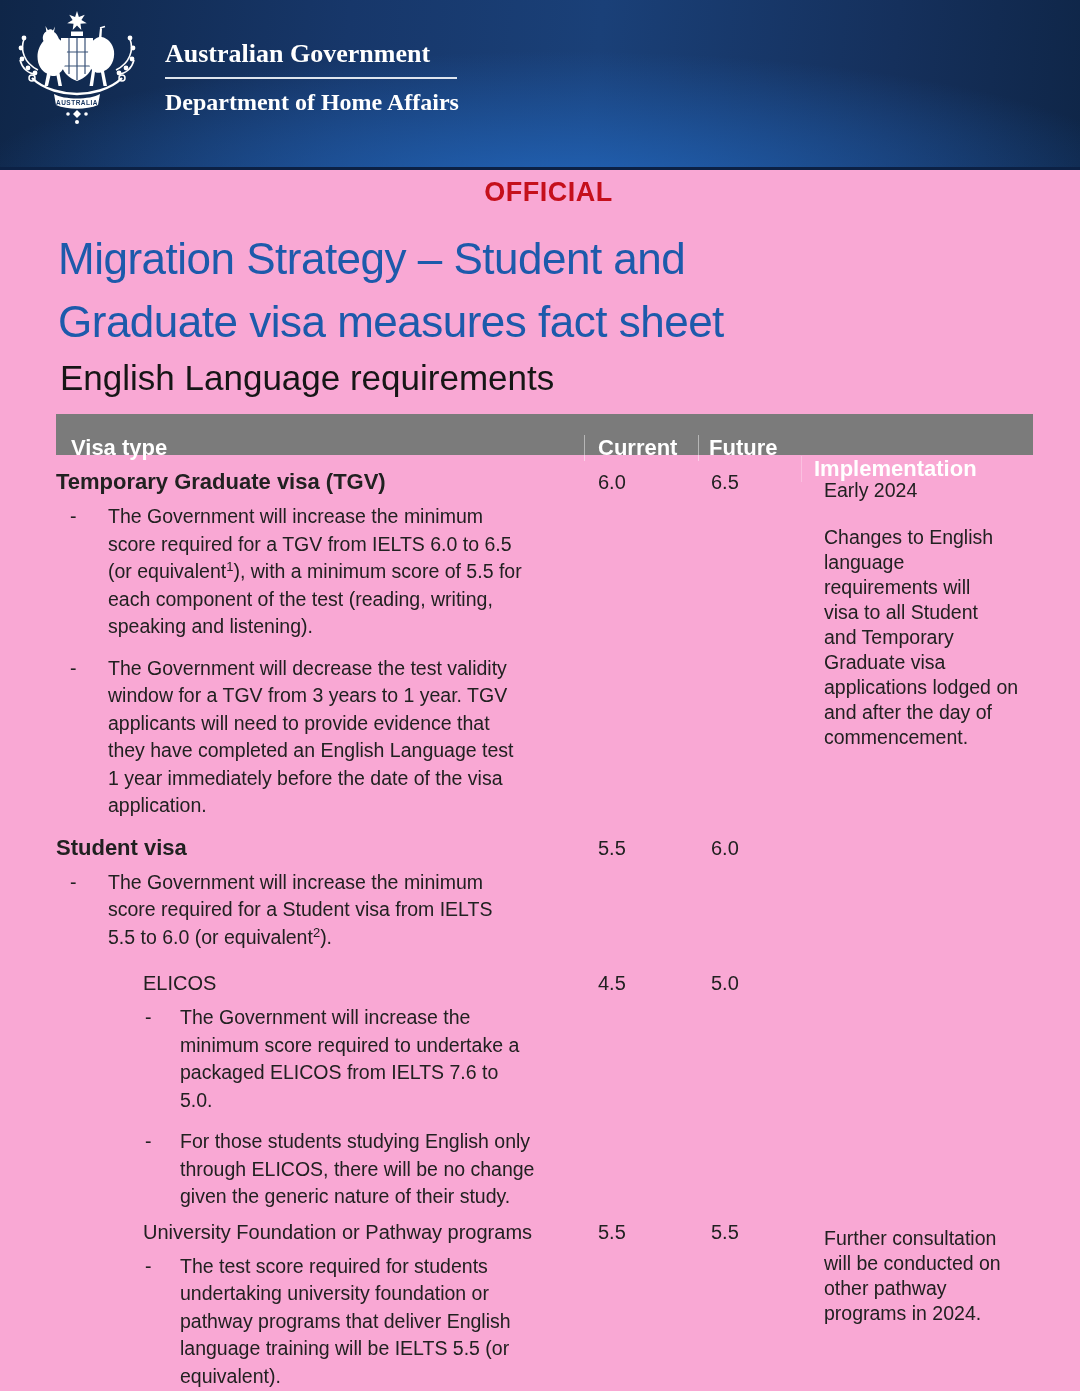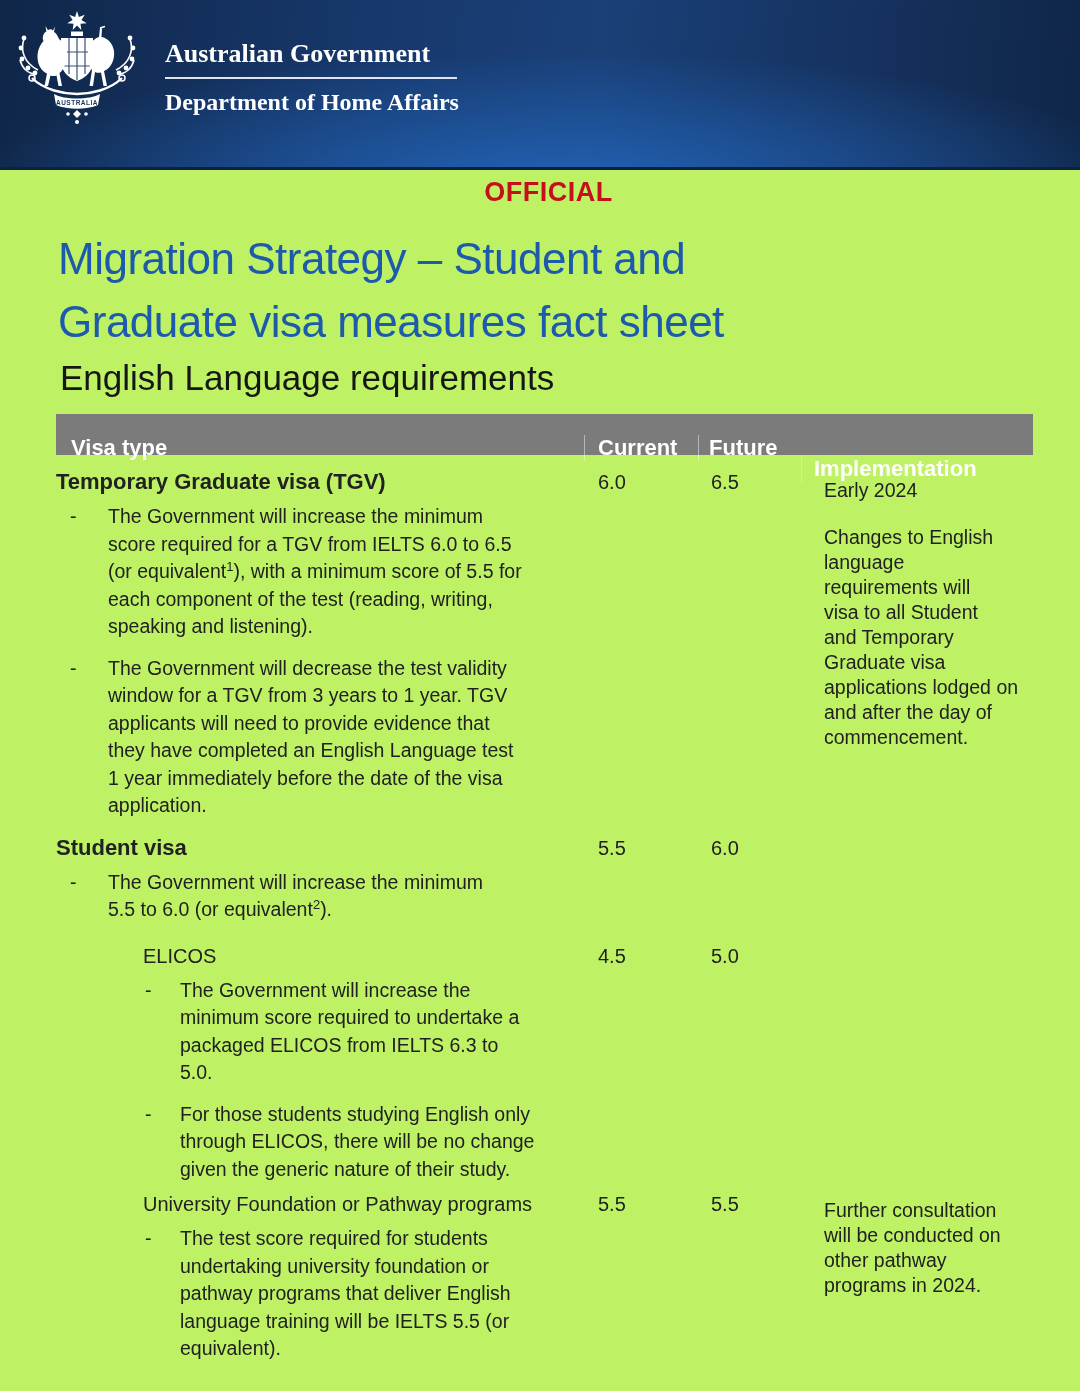--- a/index.html
+++ b/index.html
@@ -1,16 +1,16 @@
 <!DOCTYPE html>
 <html><head>
 <meta charset="utf-8">
 <style>
   html,body{margin:0;padding:0;background:#ffffff;}
-  .page{position:relative;width:1080px;height:1391px;background:#bef264;overflow:hidden;
+  .page{position:relative;width:1080px;height:1391px;background:#f9a8d4;overflow:hidden;
         font-family:"Liberation Sans",sans-serif;color:#212121;}
 
   
   .band{position:absolute;left:0;top:0;width:1080px;height:167px;
     background:
       radial-gradient(95% 140% at 52% 112%, rgba(34,100,184,.95) 0%, rgba(34,100,184,0) 58%),
       linear-gradient(96deg,#0f2648 0%,#17376a 32%,#1a4078 55%,#15305c 82%,#0f2648 100%);
     border-bottom:3px solid #0c2145;}
   .crest{position:absolute;left:14px;top:6px;}
   .gov-block{position:absolute;left:165px;top:38px;color:#ffffff;
@@ -168,38 +168,39 @@
         </div>
       </section>
 
       <section class="trow">
         <div>
           <div class="vname">Student visa</div>
           <div class="bullet">
             <span class="dash">-</span>
             <span class="btext">
               <span class="bl">The Government will increase the minimum</span>
+              <span class="bl">score required for a Student visa from IELTS</span>
               <span class="bl"><span class="seg">5.5 to 6.0 (or equivalent</span><sup>2</sup><span class="seg">).</span></span>
             </span>
           </div>
         </div>
         <div class="cell-cur">5.5</div>
         <div class="cell-fut">6.0</div>
         <div class="cell-imp"></div>
       </section>
 
       <section class="trow elicos">
         <div>
           <div class="vname plain">ELICOS</div>
           <div class="bullet sub">
             <span class="dash">-</span>
             <span class="btext">
               <span class="bl">The Government will increase the</span>
               <span class="bl">minimum score required to undertake a</span>
-              <span class="bl">packaged ELICOS from IELTS 6.3 to</span>
+              <span class="bl">packaged ELICOS from IELTS 7.6 to</span>
               <span class="bl">5.0.</span>
             </span>
           </div>
           <div class="bullet sub">
             <span class="dash">-</span>
             <span class="btext">
               <span class="bl">For those students studying English only</span>
               <span class="bl">through ELICOS, there will be no change</span>
               <span class="bl">given the generic nature of their study.</span>
             </span>

